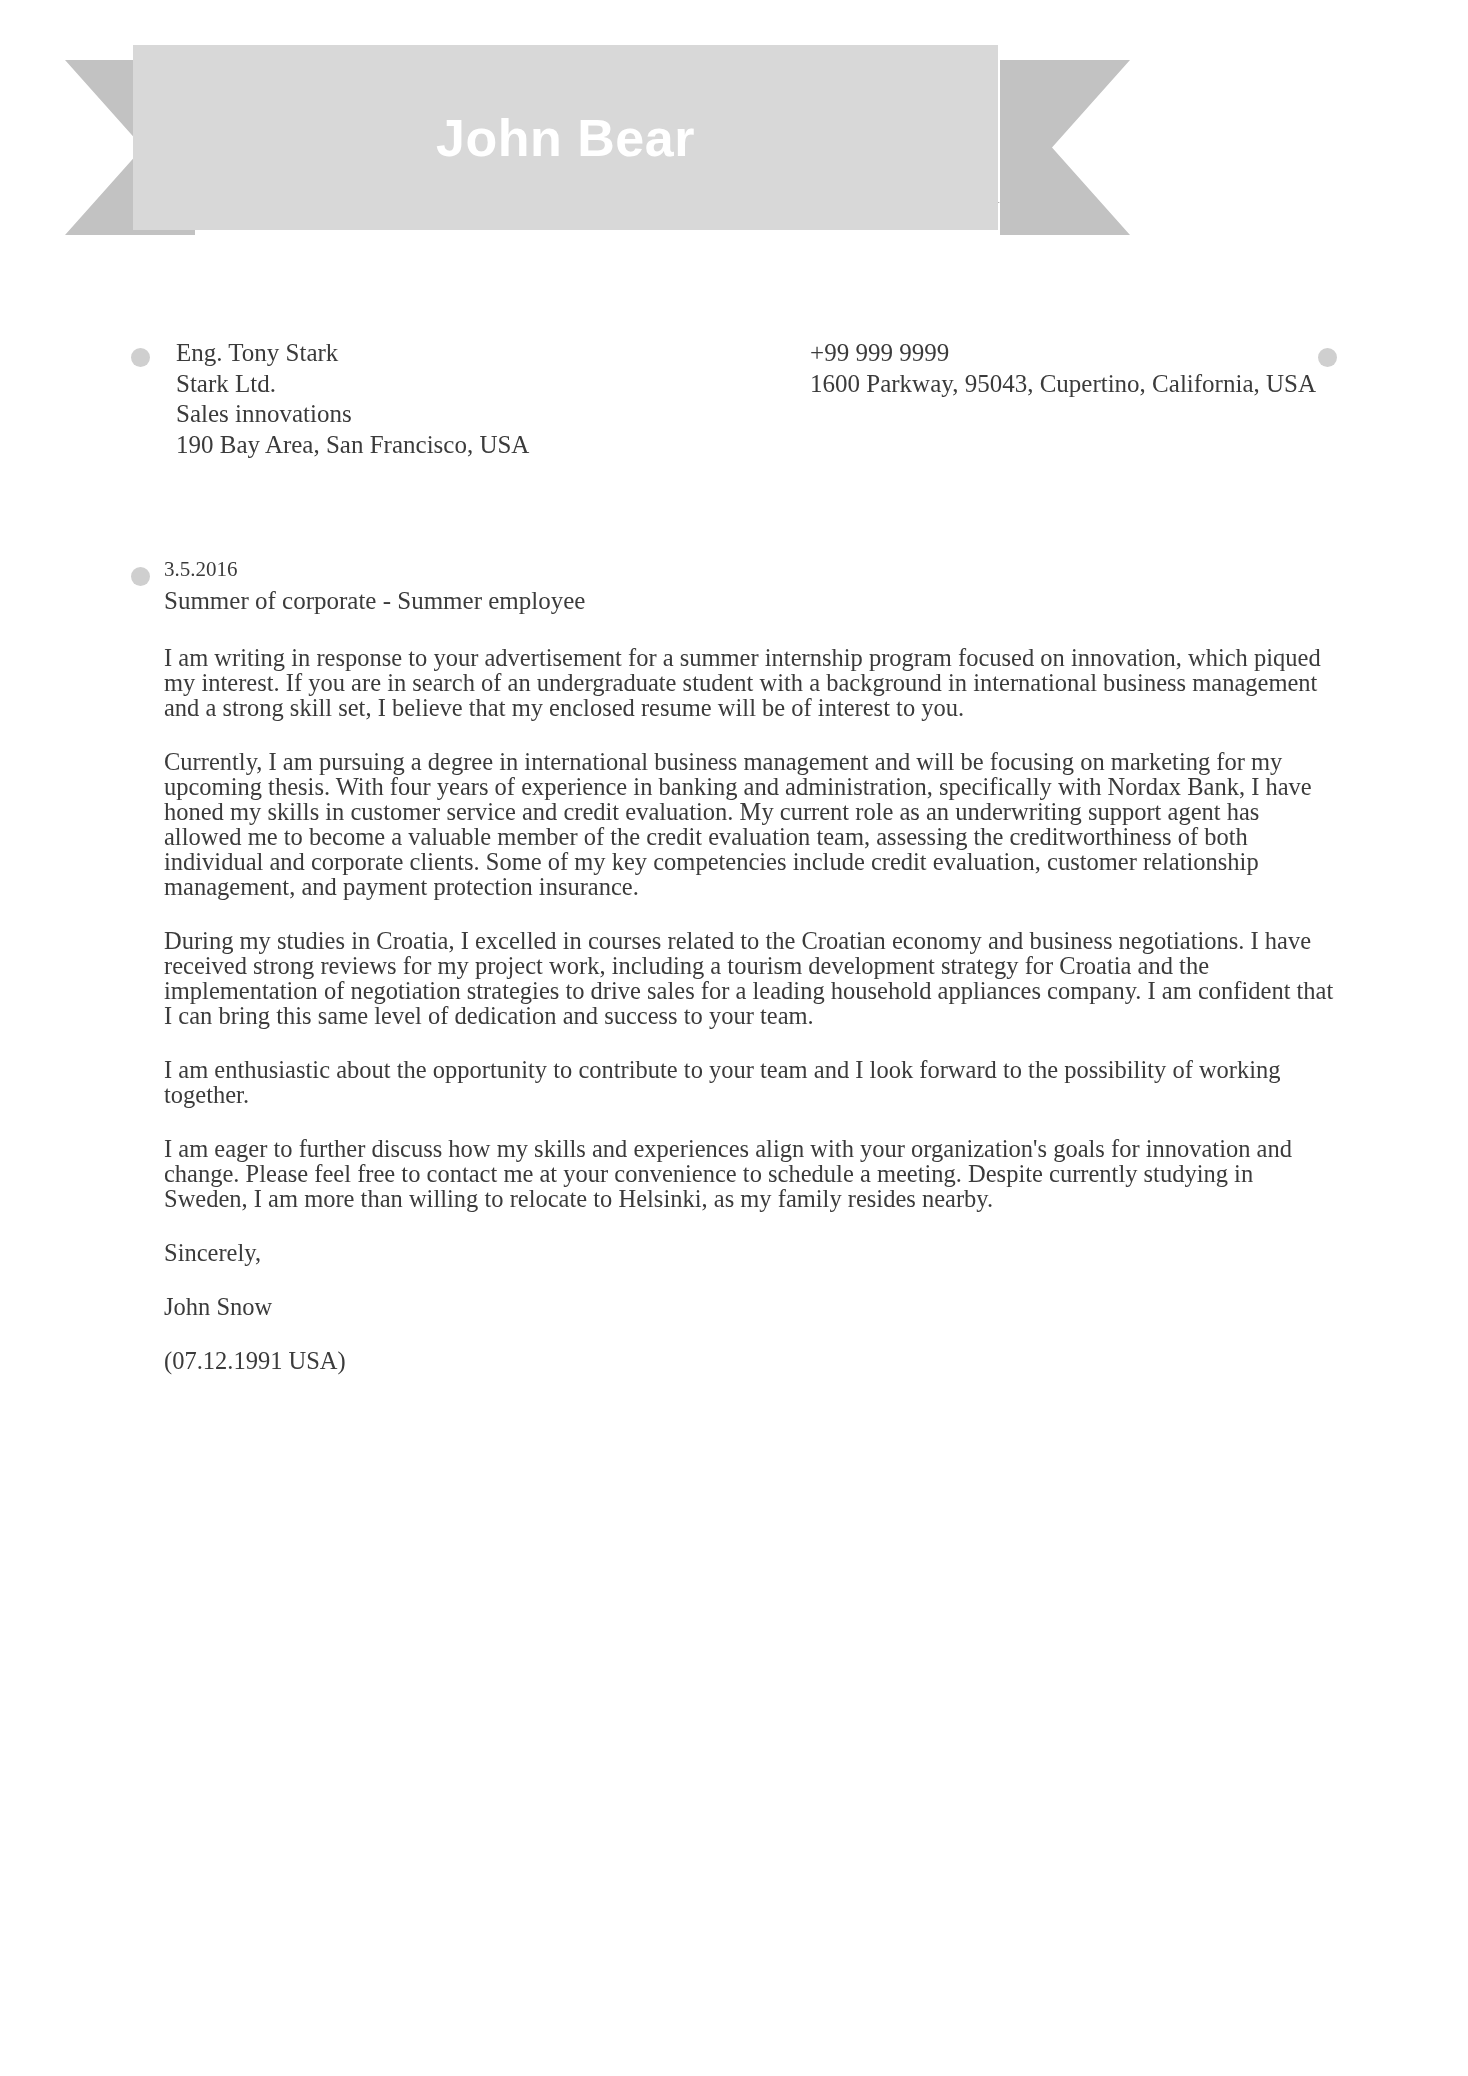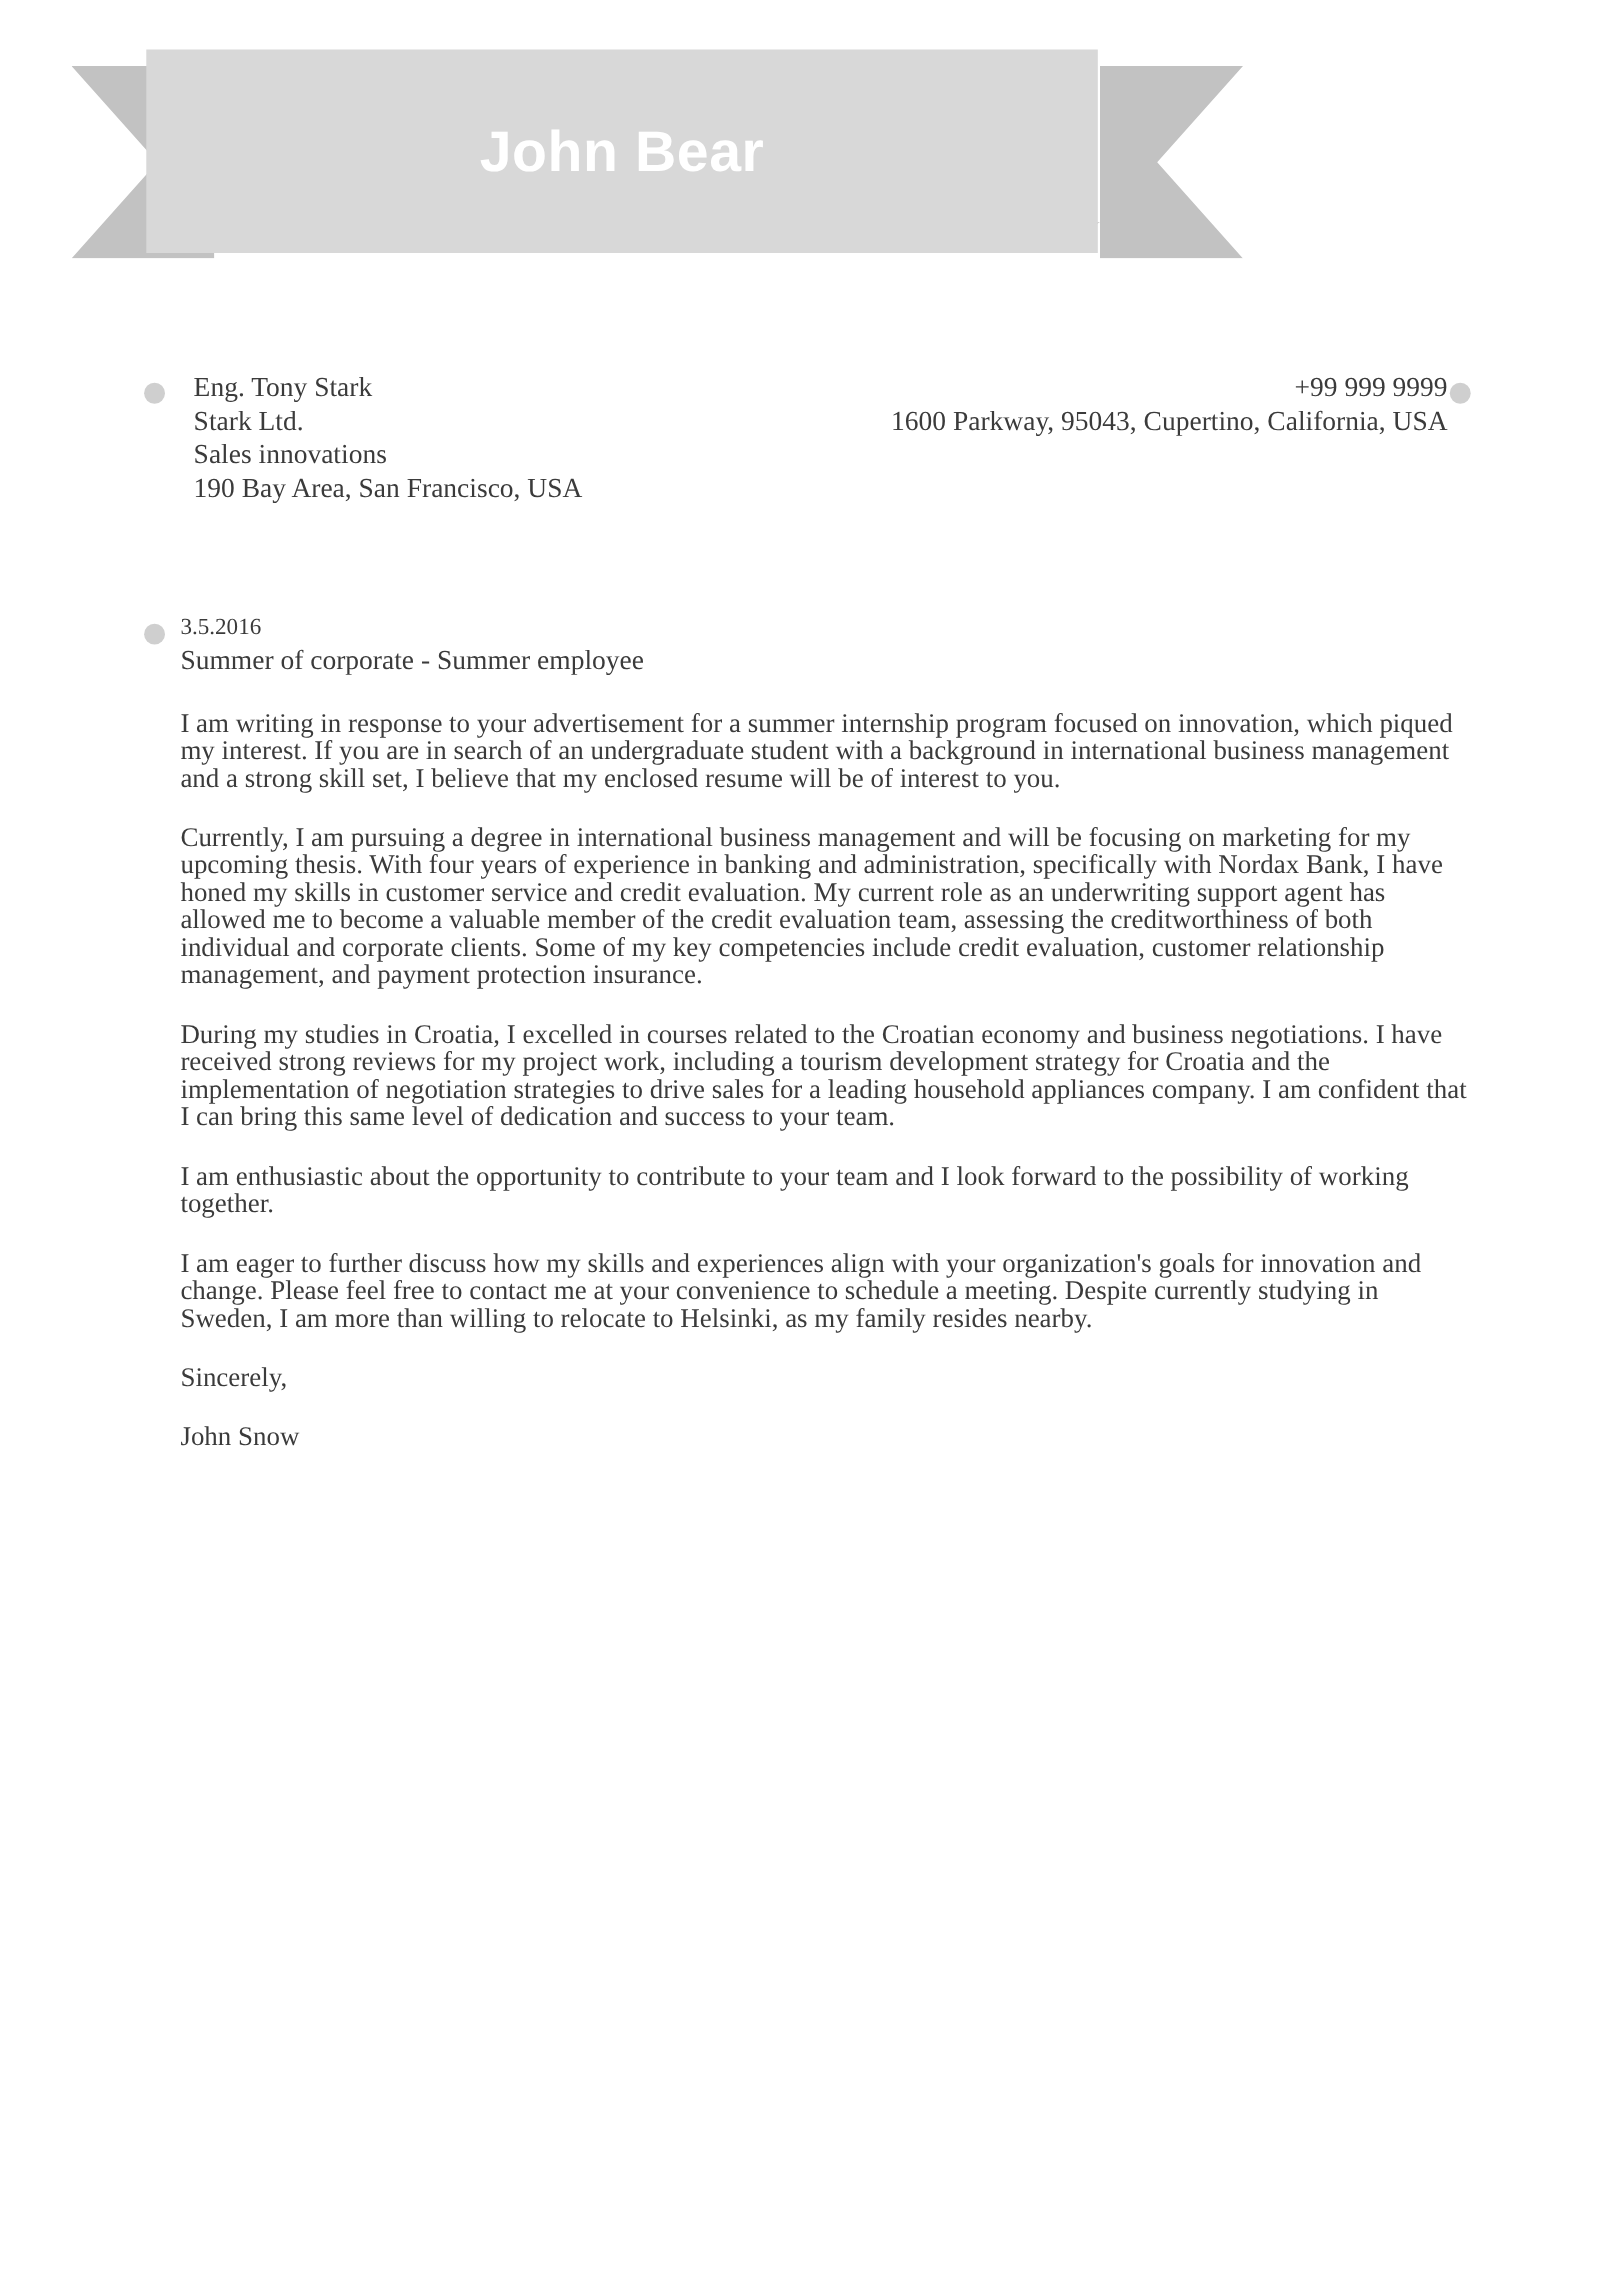--- a/index.html
+++ b/index.html
@@ -98,21 +98,20 @@
     color: #3b3b3b;
   }
   .addr-block.recipient {
     left: 164px;
     top: 0;
     text-align: left;
   }
   .addr-block.sender {
     right: 164px;
     top: 0;
-    text-align: right;
   }
   .addr-line {
     white-space: nowrap;
   }
   .dot {
     position: absolute;
     width: 19px;
     height: 19px;
     border-radius: 50%;
     background: #cfcfcf;
@@ -193,15 +192,16 @@
   </div>
 
   <div class="letter-body">
     <p>I am writing in response to your advertisement for a summer internship program focused on innovation, which piqued my interest. If you are in search of an undergraduate student with a background in international business management and a strong skill set, I believe that my enclosed resume will be of interest to you.</p>
     <p>Currently, I am pursuing a degree in international business management and will be focusing on marketing for my upcoming thesis. With four years of experience in banking and administration, specifically with Nordax Bank, I have honed my skills in customer service and credit evaluation. My current role as an underwriting support agent has allowed me to become a valuable member of the credit evaluation team, assessing the creditworthiness of both individual and corporate clients. Some of my key competencies include credit evaluation, customer relationship management, and payment protection insurance.</p>
     <p>During my studies in Croatia, I excelled in courses related to the Croatian economy and business negotiations. I have received strong reviews for my project work, including a tourism development strategy for Croatia and the implementation of negotiation strategies to drive sales for a leading household appliances company. I am confident that I can bring this same level of dedication and success to your team.</p>
     <p>I am enthusiastic about the opportunity to contribute to your team and I look forward to the possibility of working together.</p>
     <p>I am eager to further discuss how my skills and experiences align with your organization's goals for innovation and change. Please feel free to contact me at your convenience to schedule a meeting. Despite currently studying in Sweden, I am more than willing to relocate to Helsinki, as my family resides nearby.</p>
     <p>Sincerely,</p>
     <p class="sign-name">John Snow</p>
+    <p class="sign-meta">(07.12.1991 USA)</p>
   </div>
 
 </div>
 
 </body></html>

